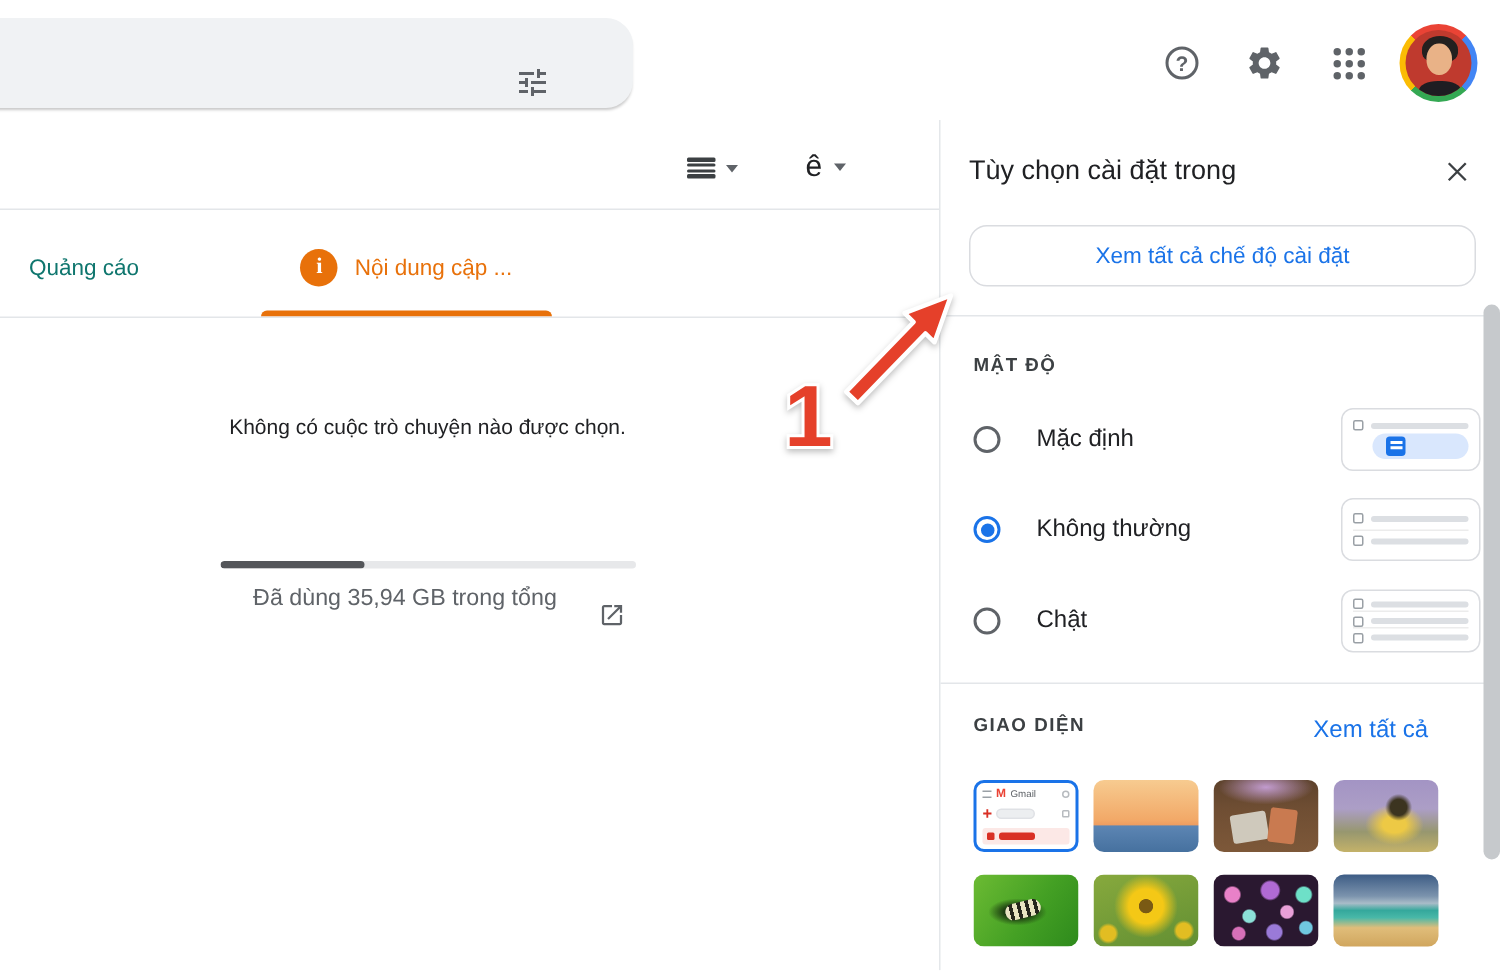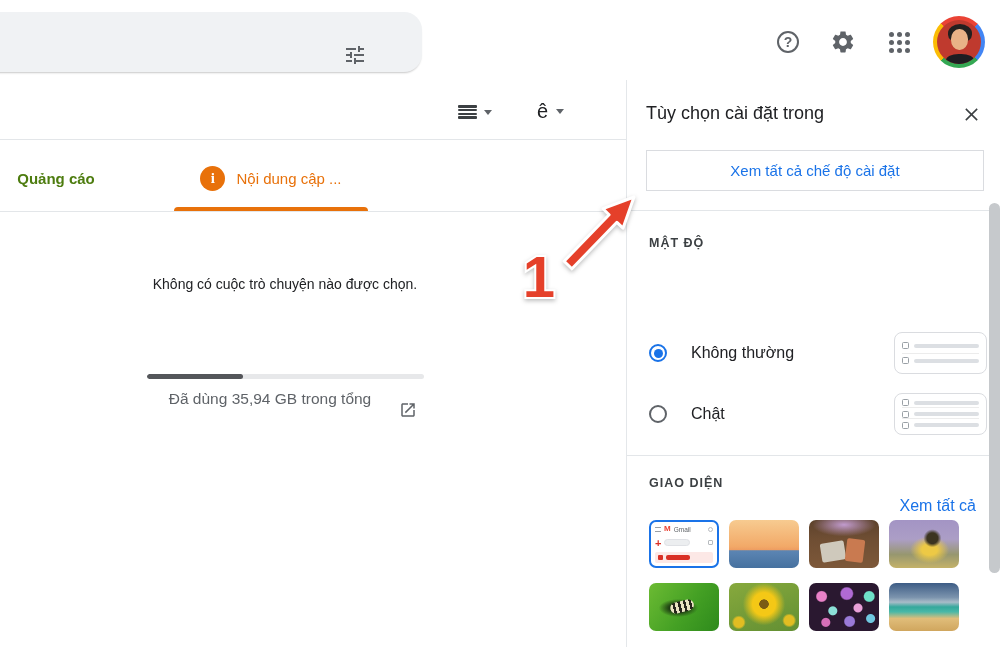--- a/index.html
+++ b/index.html
@@ -31,41 +31,41 @@
   .lines-icon { width:19px; height:14px; display:flex; flex-direction:column; justify-content:space-between; }
   .lines-icon i { height:2.6px; background:#3c4043; border-radius:1px; }
   .caret { width:0; height:0; border-left:4.5px solid transparent; border-right:4.5px solid transparent; border-top:5.5px solid #5f6368; }
   .input-tools { position:absolute; left:537px; top:96px; width:42px; height:30px; display:flex; align-items:center; gap:8px; cursor:pointer; }
   .input-tools .glyph { font-size:20px; color:#202124; }
 
   .hdiv { position:absolute; left:0; width:626px; height:1px; background:#e3e6e9; }
   .hdiv1 { top:139px; } .hdiv2 { top:211px; }
 
   
-  .tab { position:absolute; top:146px; height:65px; display:flex; align-items:center; justify-content:center; cursor:pointer; font-size:15px; color:#4d7c0f;font-weight:bold; }
+  .tab { position:absolute; top:146px; height:65px; display:flex; align-items:center; justify-content:center; cursor:pointer; font-size:15px; color:#0f766e; }
   .tab-promotions { left:0; width:112px; }
   .tab-updates { left:172px; width:198px; gap:11px; color:#e8710a; font-weight:500; }
   .tab-forums { left:390px; width:146px; gap:14px; }
   .info-icon { width:25px; height:25px; background:#e8710a; border-radius:50%; color:#fff;
     display:flex; align-items:center; justify-content:center; font-size:15px; font-weight:700; font-family:"Liberation Serif",serif; }
   .tab-underline { position:absolute; left:2px; right:2px; bottom:0; height:4.5px; background:#e8710a; border-radius:4px 4px 0 0; }
 
   
   .empty-msg { position:absolute; left:45px; top:276px; width:480px; text-align:center; font-size:14px; color:#202124; }
   .progress { position:absolute; left:147px; top:374px; width:277px; height:5px; background:#e7e8ea; border-radius:3px; overflow:hidden; }
   .progress .fill { height:100%; background:#54565a; border-radius:3px; }
   .storage-text { position:absolute; left:145px; top:389px; width:250px; text-align:center; font-size:15.5px; line-height:20px; color:#5f6368; }
   .ext-link { position:absolute; left:399px; top:401px; width:18px; height:18px; cursor:pointer; }
 
   
   .panel { position:absolute; left:626px; top:80px; width:374px; height:567px; background:#fff; border-left:1px solid #e4e7ea; }
   .panel-title { position:absolute; left:19px; top:23px; font-size:18px; color:#202124; }
   .close-btn { position:absolute; left:330px; top:20px; width:28px; height:28px; display:flex; align-items:center; justify-content:center; cursor:pointer; }
   .see-all-btn { position:absolute; left:19px; top:70px; width:338px; height:41px; background:#fff; border:1px solid #dadce0;
-    border-radius:0; color:#1a73e8; font-size:15px; font-weight:500; font-family:inherit; cursor:pointer; }
+    border-radius:12px; color:#1a73e8; font-size:15px; font-weight:500; font-family:inherit; cursor:pointer; }
   .pdiv { position:absolute; left:0; width:374px; height:1px; background:#e3e6e9; }
   .pdiv1 { top:130px; } .pdiv2 { top:375px; }
   .section-h { position:absolute; left:22px; font-size:12.5px; font-weight:700; letter-spacing:1px; color:#3c4043; }
   .density-h { top:156px; } .theme-h { top:396px; }
 
   .density-option { position:absolute; left:22px; width:338px; height:42px; display:flex; align-items:center; cursor:pointer; }
   .opt1 { top:192px; } .opt2 { top:252px; } .opt3 { top:313px; }
   .radio { width:18px; height:18px; border:2px solid #5f6368; border-radius:50%; position:relative; flex:none; }
   .density-option.selected .radio { border-color:#1a73e8; }
   .density-option.selected .radio::after { content:''; position:absolute; inset:2.5px; background:#1a73e8; border-radius:50%; }
@@ -74,21 +74,21 @@
   .d-thumb { margin-left:auto; width:93px; height:42px; border:1px solid #dadce0; border-radius:8px; background:#fff;
     padding:5px 7px; display:flex; flex-direction:column; justify-content:space-evenly; }
   .d-row { display:flex; align-items:center; gap:5px; }
   .d-check { width:7px; height:7px; border:1px solid #9aa0a6; border-radius:1.5px; flex:none; }
   .d-line { height:4px; flex:1; background:#dcdfe3; border-radius:2px; }
   .d-thumb.comfortable .d-row + .d-row, .d-thumb.compact .d-row + .d-row { border-top:1px solid #ececec; padding-top:3px; }
   .d-pill { margin-left:13px; width:64px; height:17px; background:#d9e7fd; border-radius:9px; display:flex; align-items:center; padding-left:9px; }
   .d-doc { width:13px; height:13px; background:#1a73e8; border-radius:2.5px; position:relative; }
   .d-doc::before { content:''; position:absolute; left:2.5px; right:2.5px; top:3px; height:2px; background:#fff; box-shadow:0 3.5px 0 #fff; }
 
-  .see-all-link { position:absolute; right:24px; top:398px; font-size:16px; color:#1a73e8; cursor:pointer; text-decoration:none;margin-top:19px; }
+  .see-all-link { position:absolute; right:48px; top:398px; font-size:16px; color:#1a73e8; cursor:pointer; text-decoration:none; }
 
   .theme-grid { position:absolute; left:22px; top:440px; width:312px; display:grid;
     grid-template-columns:repeat(4,70px); grid-auto-rows:48px; column-gap:10px; row-gap:15px; }
   .t-thumb { width:70px; height:48px; border-radius:7px; position:relative; overflow:hidden; cursor:pointer; }
   .t-gmail { background:#fff; border:2px solid #1a73e8; padding:3px 4px; display:flex; flex-direction:column; justify-content:space-between; }
   .g-head { display:flex; align-items:center; gap:3px; }
   .g-menu { width:6px; height:5px; border-top:1.5px solid #9aa0a6; border-bottom:1.5px solid #9aa0a6; }
   .g-logo-m { color:#ea4335; font-size:8px; font-weight:700; line-height:1; }
   .g-brand { color:#5f6368; font-size:6.5px; }
   .g-search { margin-left:auto; width:5px; height:5px; border:1px solid #b7bbbf; border-radius:50%; }
@@ -218,20 +218,33 @@
     <div class="close-btn">
       <svg width="17" height="17" viewBox="0 0 24 24" fill="none" stroke="#3c4043" stroke-width="2.2">
         <path d="M4 4 L20 20 M20 4 L4 20"></path>
       </svg>
     </div>
     <button class="see-all-btn">Xem tất cả chế độ cài đặt</button>
 
     <div class="pdiv pdiv1"></div>
     <div class="section-h density-h">MẬT ĐỘ</div>
 
+    <div class="density-option opt1">
+      <div class="radio"></div>
+      <div class="olabel">Mặc định</div>
+      <div class="d-thumb default">
+        <div class="d-row">
+            <span class="d-check"></span>
+            <span class="d-line"></span>
+          </div>
+        <div class="d-pill">
+            <span class="d-doc"></span>
+          </div>
+      </div>
+    </div>
     <div class="density-option opt2 selected">
       <div class="radio"></div>
       <div class="olabel">Không thường</div>
       <div class="d-thumb comfortable">
         <div class="d-row">
             <span class="d-check"></span>
             <span class="d-line"></span>
           </div>
         <div class="d-row">
             <span class="d-check"></span>

